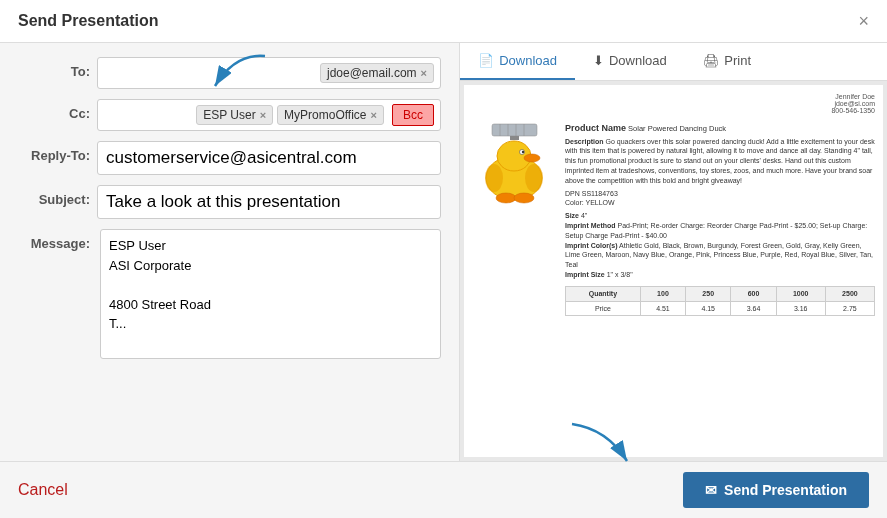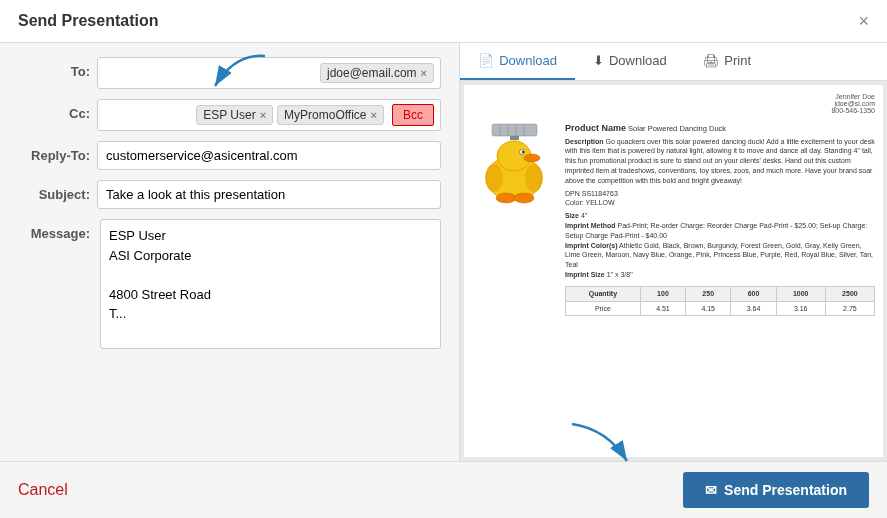--- a/index.html
+++ b/index.html
@@ -111,21 +111,21 @@
       padding: 3px 10px;
       font-size: 12px;
       cursor: pointer;
       border-radius: 2px;
     }
     input[type="text"], input[type="email"] {
       width: 100%;
       border: 1px solid #ccc;
       border-radius: 3px;
       padding: 6px 8px;
-      font-size: 13px;
+      font-size: 17px;
       background: #fff;
       outline: none;
     }
     textarea {
       width: 100%;
       border: 1px solid #ccc;
       border-radius: 3px;
       padding: 6px 8px;
       font-size: 13px;
       background: #fff;

